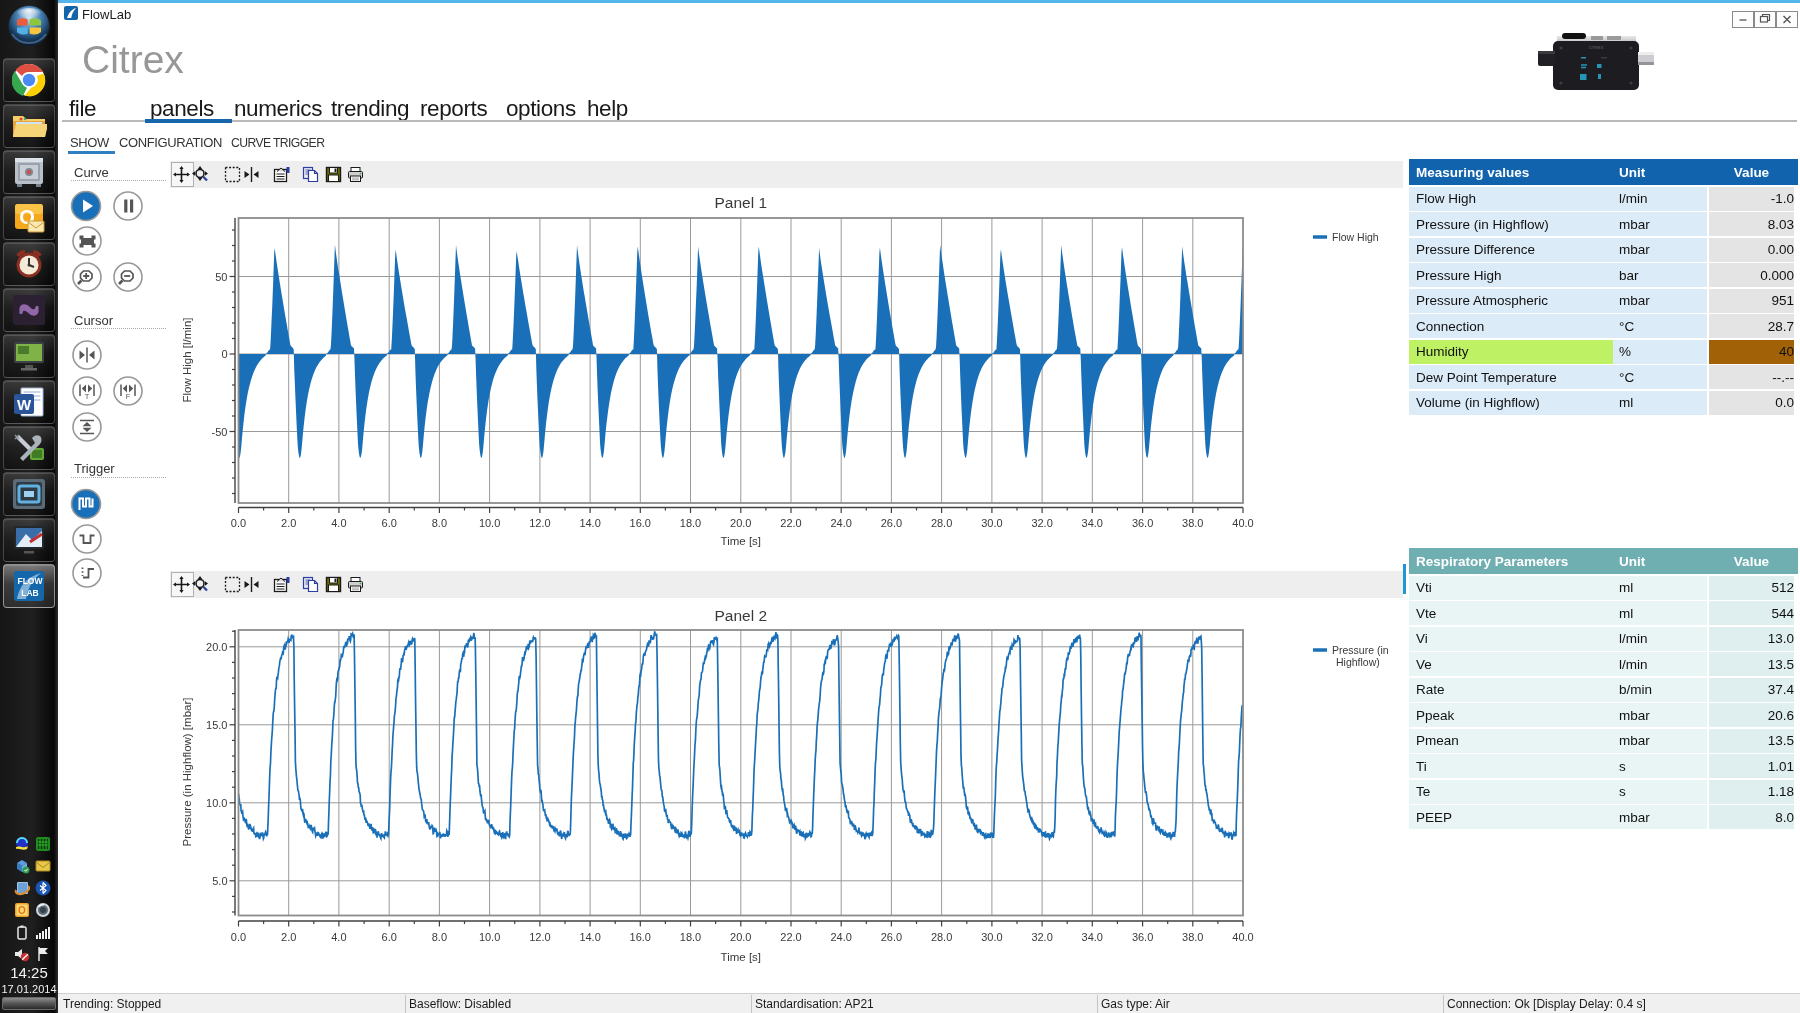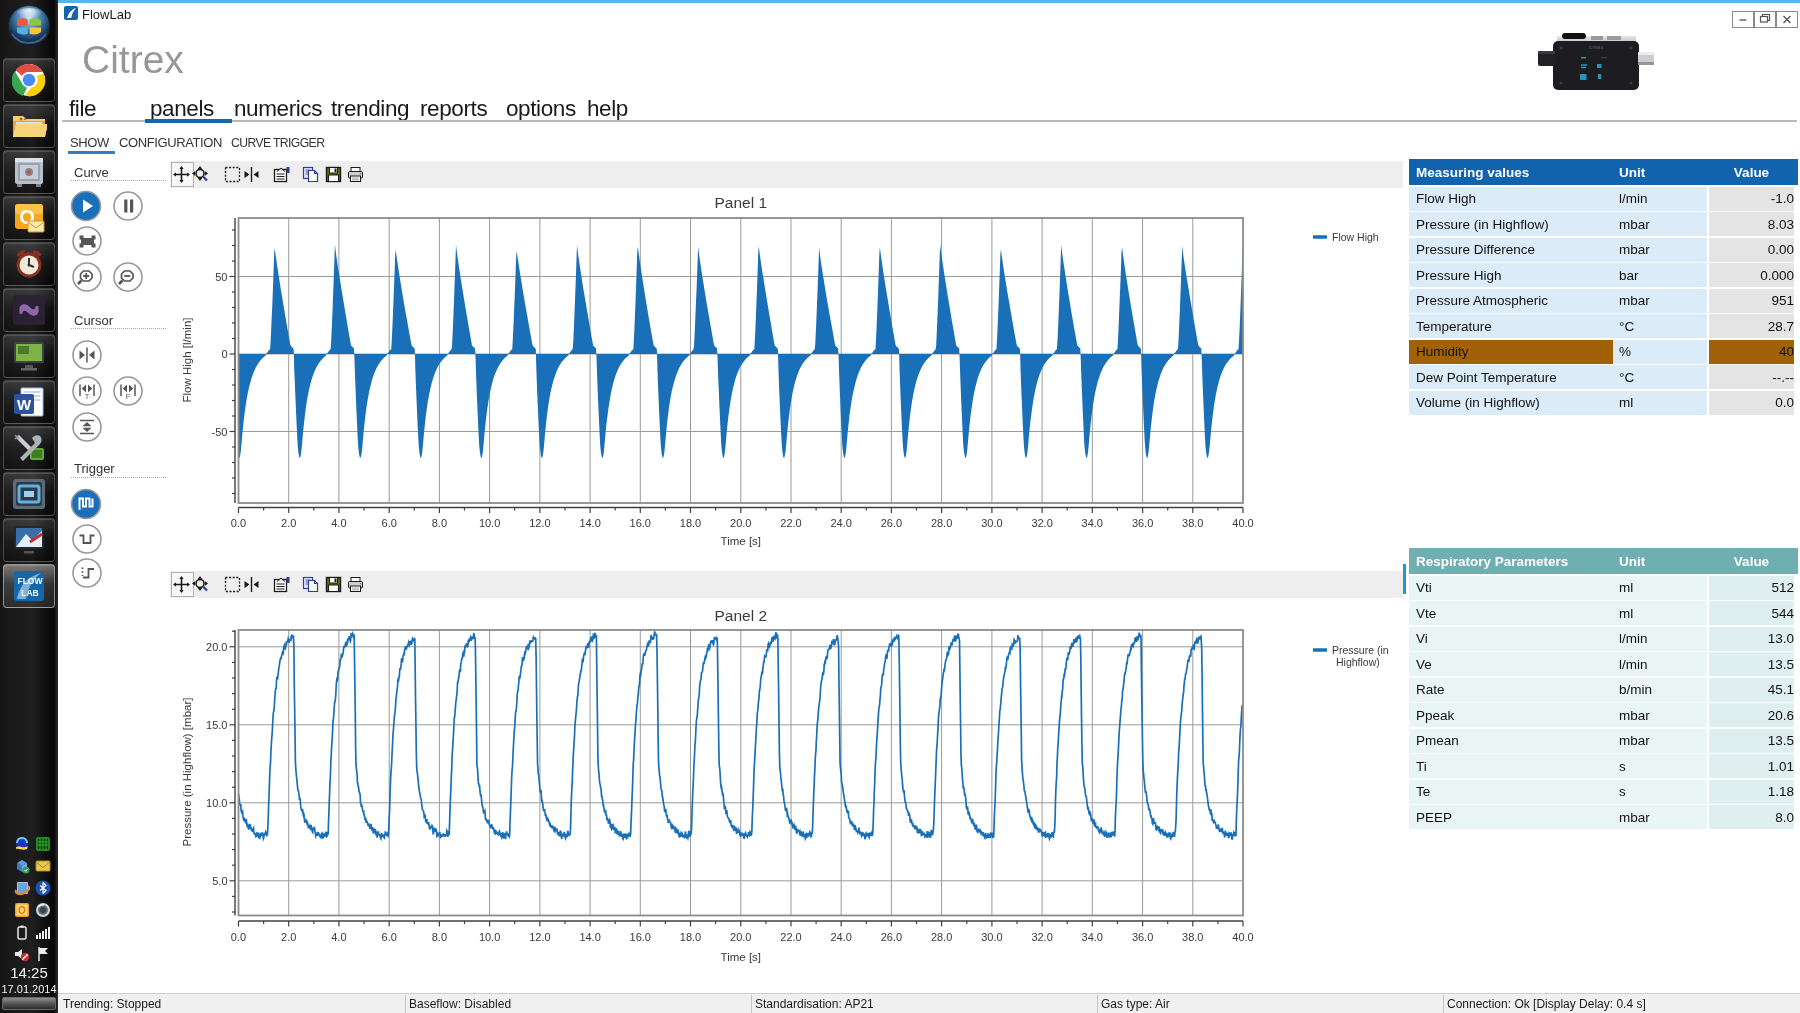--- a/index.html
+++ b/index.html
@@ -742,26 +742,26 @@
       <div class="c1" style="background:#dcebf8">Pressure High</div>
       <div class="c2" style="background:#dcebf8">bar</div>
       <div class="c3" style="background:#e4e4e4">0.000</div>
     </div>
     <div class="vrow">
       <div class="c1" style="background:#dcebf8">Pressure Atmospheric</div>
       <div class="c2" style="background:#dcebf8">mbar</div>
       <div class="c3" style="background:#e4e4e4">951</div>
     </div>
     <div class="vrow">
-      <div class="c1" style="background:#dcebf8">Temperature</div>
+      <div class="c1" style="background:#dcebf8">Connection</div>
       <div class="c2" style="background:#dcebf8">°C</div>
       <div class="c3" style="background:#e4e4e4">28.7</div>
     </div>
     <div class="vrow">
-      <div class="c1" style="background:#a16207">Humidity</div>
+      <div class="c1" style="background:#bef264">Humidity</div>
       <div class="c2" style="background:#dcebf8">%</div>
       <div class="c3" style="background:#a16207">40</div>
     </div>
     <div class="vrow">
       <div class="c1" style="background:#dcebf8">Dew Point Temperature</div>
       <div class="c2" style="background:#dcebf8">°C</div>
       <div class="c3" style="background:#e4e4e4">--.--</div>
     </div>
     <div class="vrow">
       <div class="c1" style="background:#dcebf8">Volume (in Highflow)</div>
@@ -792,21 +792,21 @@
       <div class="c3" style="background:#dfeeee">13.0</div>
     </div>
     <div class="vrow">
       <div class="c1" style="background:#e9f5f5">Ve</div>
       <div class="c2" style="background:#e9f5f5">l/min</div>
       <div class="c3" style="background:#dfeeee">13.5</div>
     </div>
     <div class="vrow">
       <div class="c1" style="background:#e9f5f5">Rate</div>
       <div class="c2" style="background:#e9f5f5">b/min</div>
-      <div class="c3" style="background:#dfeeee">45.1</div>
+      <div class="c3" style="background:#dfeeee">37.4</div>
     </div>
     <div class="vrow">
       <div class="c1" style="background:#e9f5f5">Ppeak</div>
       <div class="c2" style="background:#e9f5f5">mbar</div>
       <div class="c3" style="background:#dfeeee">20.6</div>
     </div>
     <div class="vrow">
       <div class="c1" style="background:#e9f5f5">Pmean</div>
       <div class="c2" style="background:#e9f5f5">mbar</div>
       <div class="c3" style="background:#dfeeee">13.5</div>

